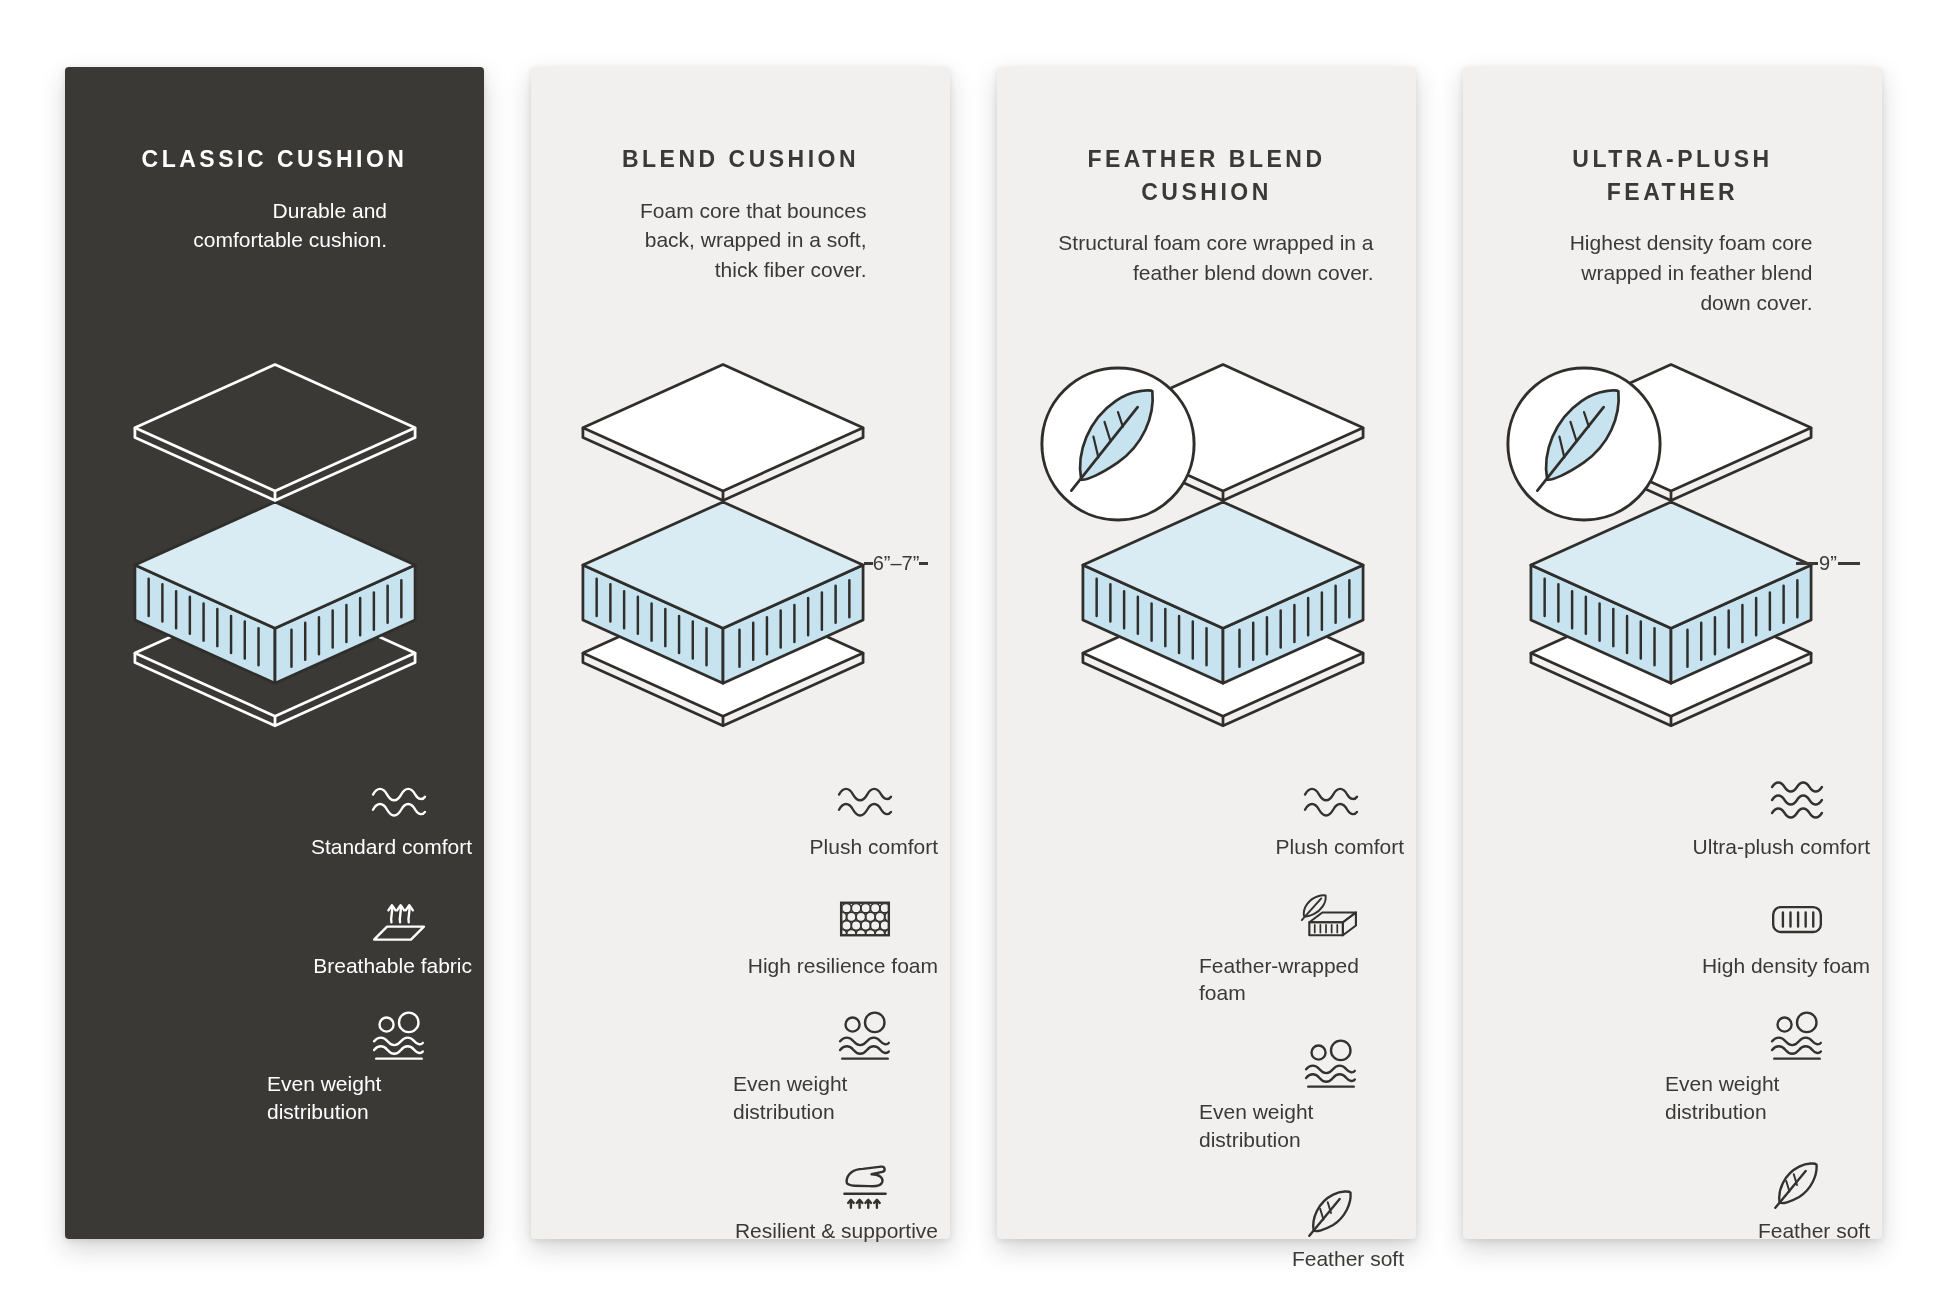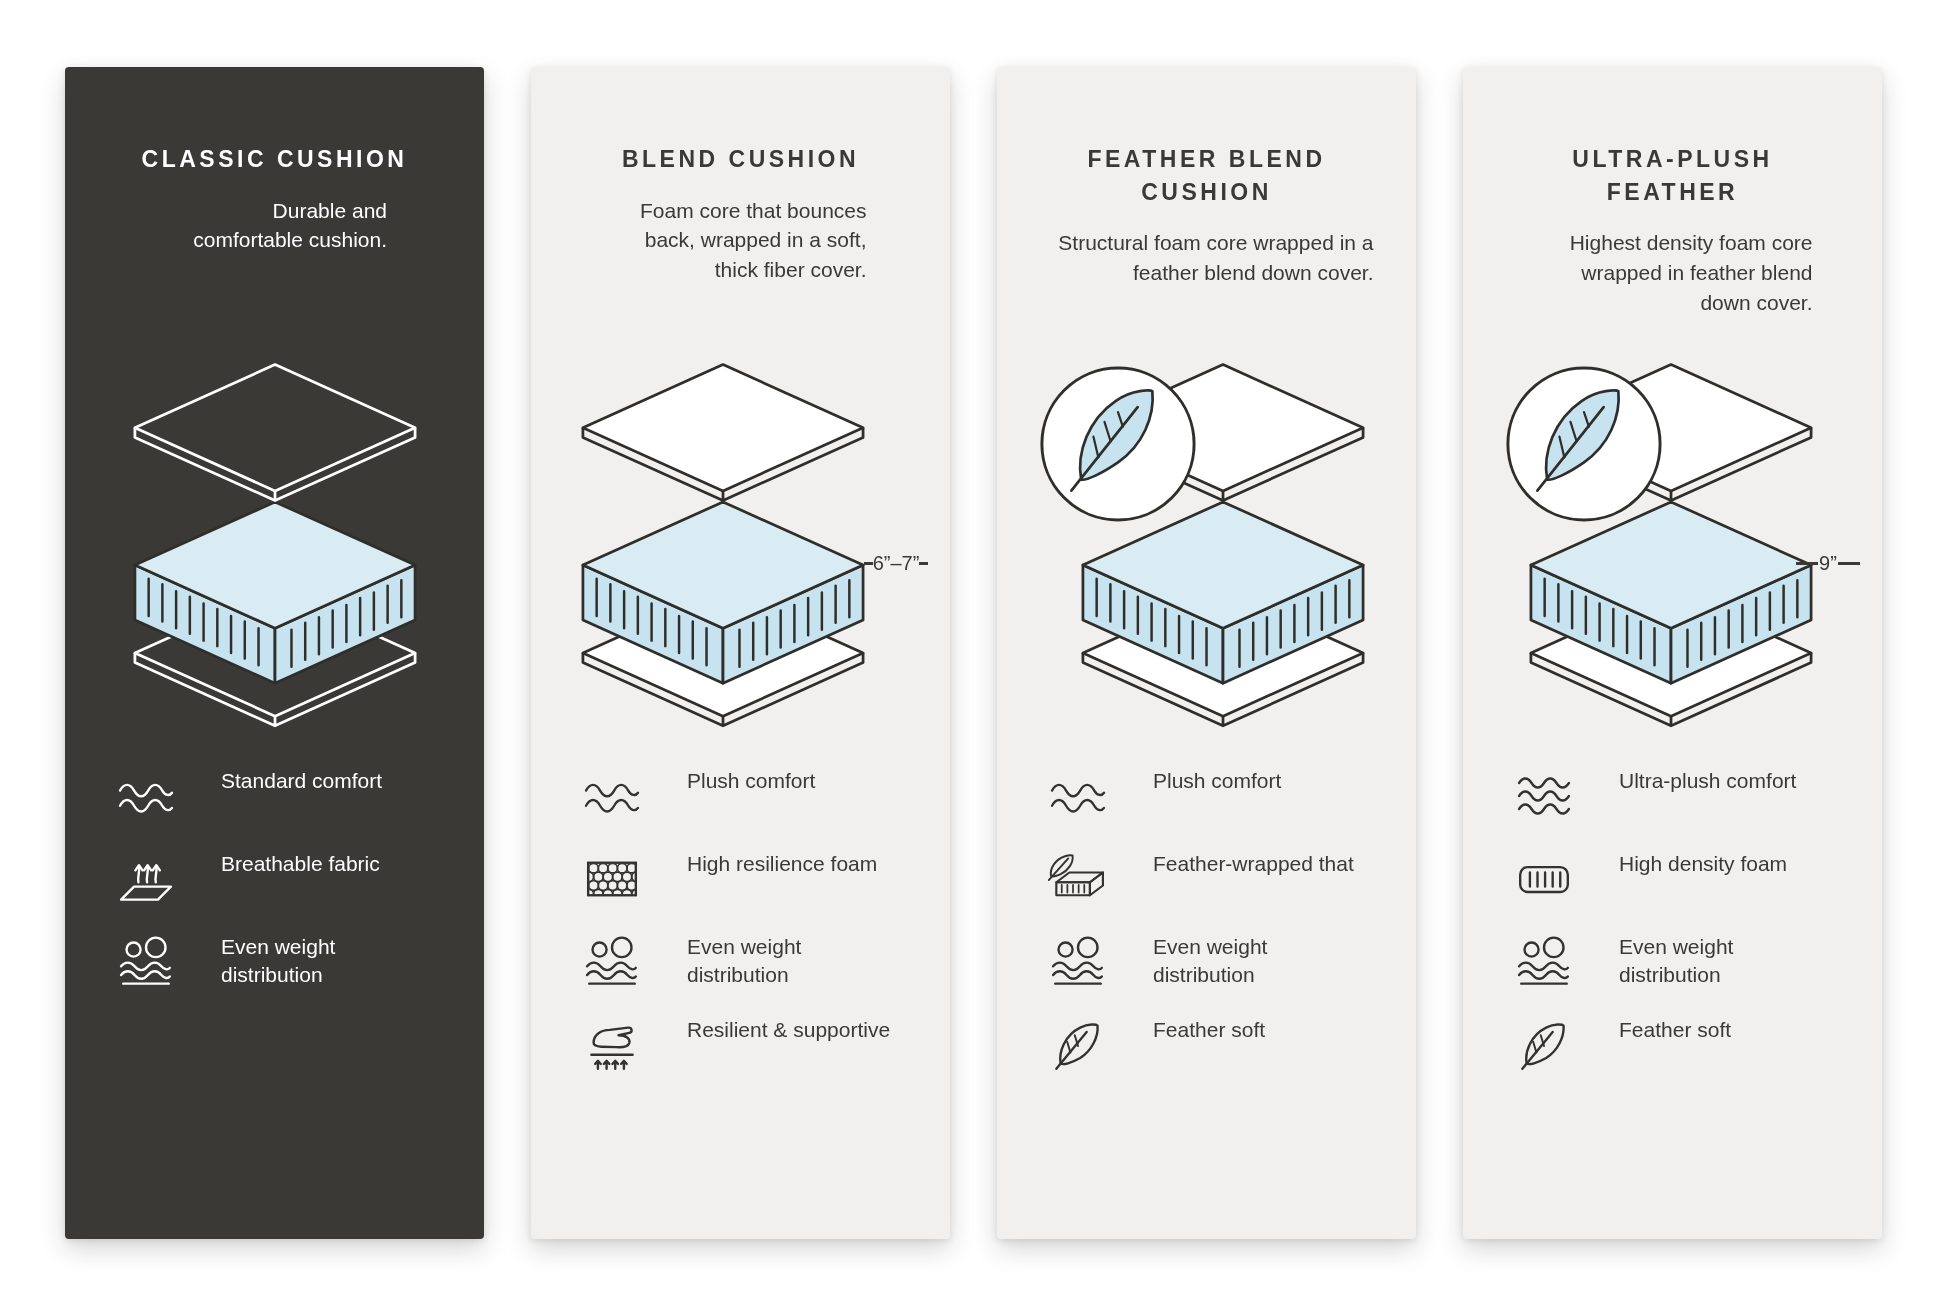--- a/index.html
+++ b/index.html
@@ -24,21 +24,21 @@
   .card.has-badge .layers{transform:translateX(calc(-50% + 16px));}
   .card.has-badge.has-dim .layers{transform:translateX(calc(-50% - 2px));}
   .badge{position:absolute;left:40px;top:4px;width:162px;height:162px;}
   .badge svg{width:100%;height:100%;display:block;}
   .dim{position:absolute;right:22px;top:116px;height:176px;width:64px;display:flex;
        flex-direction:row;align-items:center;color:#3a3936;}
   .dim .cap{width:22px;height:3px;background:#3a3936;}
   .dim .seg{width:2px;flex:1;background:#3a3936;}
   .dim .dlabel{font-size:20px;line-height:1;margin:7px 0;white-space:nowrap;}
   .features{position:absolute;top:700px;left:48px;right:12px;list-style:none;margin:0;padding:0;}
-  .feature{display:flex;align-items:flex-start;margin-bottom:25px;min-height:58px;}
+  .feature{display:flex;align-items:flex-end;margin-bottom:25px;min-height:58px;flex-direction:column;}
   .ficon{flex:0 0 66px;height:58px;margin-right:42px;display:flex;align-items:center;
          justify-content:center;color:#33322f;}
   .card.dark .ficon{color:#ffffff;}
   .ficon svg{width:62px;height:52px;display:block;}
   .ficon svg *{vector-effect:none;}
   .flabel{font-size:21px;line-height:1.32;max-width:205px;}
   .hidden-defs{position:absolute;width:0;height:0;overflow:hidden;}
 </style>
 </head>
 <body>
@@ -306,21 +306,21 @@
             </svg>
           </span>
         <span class="flabel">Plush comfort</span>
       </li>
       <li class="feature">
         <span class="ficon">
             <svg viewBox="0 0 56 48">
               <use href="#sym-featherfoam"></use>
             </svg>
           </span>
-        <span class="flabel">Feather-wrapped that</span>
+        <span class="flabel">Feather-wrapped foam</span>
       </li>
       <li class="feature">
         <span class="ficon">
             <svg viewBox="0 0 56 48">
               <use href="#sym-weight"></use>
             </svg>
           </span>
         <span class="flabel">Even weight distribution</span>
       </li>
       <li class="feature">

